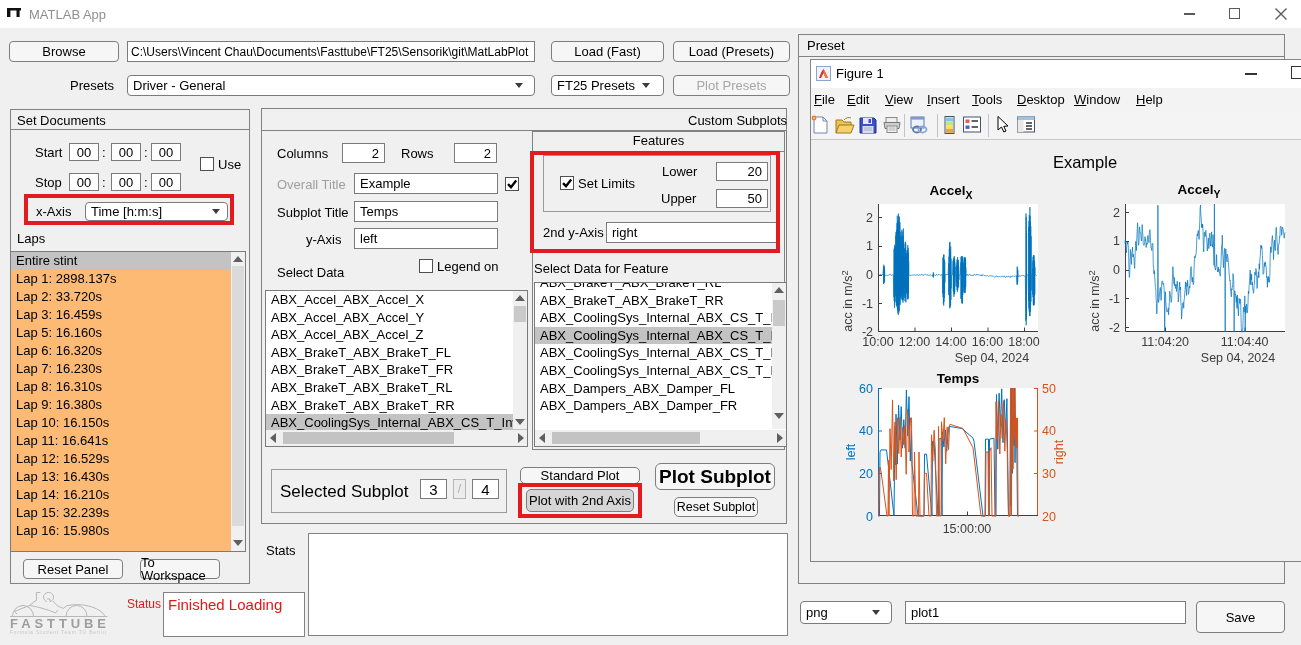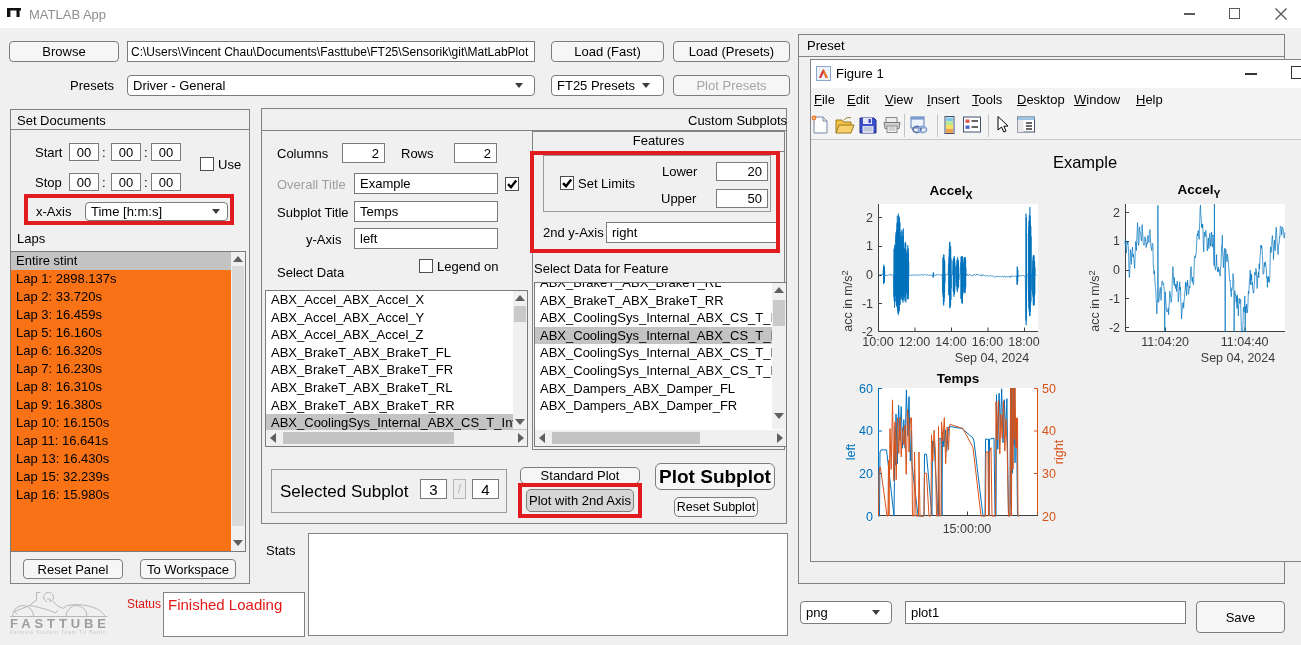--- a/index.html
+++ b/index.html
@@ -52,47 +52,49 @@
 <div class="lbl" style="left:102px;top:176px">:</div>
 <div class="fld" style="left:111px;top:173px;width:30px;height:18px;justify-content:center">00</div>
 <div class="lbl" style="left:144px;top:176px">:</div>
 <div class="fld" style="left:151px;top:173px;width:30px;height:18px;justify-content:center">00</div>
 <div class="lbl" style="left:36px;top:205px">x-Axis</div>
 <div class="fld" style="left:85px;top:202px;width:143px;height:19px;border-radius:4px">Time [h:m:s]</div>
 <div class="arrow" style="left:212px;top:209px"></div>
 <div class="redbox" style="left:24px;top:194px;width:210px;height:31px"></div>
 <div class="lbl" style="left:17px;top:232px">Laps</div>
 
-<div class="abs" style="left:10px;top:251px;width:236px;height:301px;background:#f97316;border:1px solid #7b7b7b;overflow:hidden;font-size:13px">
+<div class="abs" style="left:10px;top:251px;width:236px;height:301px;background:#fdba74;border:1px solid #7b7b7b;overflow:hidden;font-size:13px">
 <div class="item" style="background:#c3c3c3;height:18px;line-height:18px">Entire stint</div>
 <div class="item" style="height:18px;line-height:18px">Lap 1: 2898.137s</div>
 <div class="item" style="height:18px;line-height:18px">Lap 2: 33.720s</div>
 <div class="item" style="height:18px;line-height:18px">Lap 3: 16.459s</div>
 <div class="item" style="height:18px;line-height:18px">Lap 5: 16.160s</div>
 <div class="item" style="height:18px;line-height:18px">Lap 6: 16.320s</div>
 <div class="item" style="height:18px;line-height:18px">Lap 7: 16.230s</div>
 <div class="item" style="height:18px;line-height:18px">Lap 8: 16.310s</div>
 <div class="item" style="height:18px;line-height:18px">Lap 9: 16.380s</div>
 <div class="item" style="height:18px;line-height:18px">Lap 10: 16.150s</div>
 <div class="item" style="height:18px;line-height:18px">Lap 11: 16.641s</div>
+<div class="item" style="height:18px;line-height:18px">Lap 12: 16.529s</div>
 <div class="item" style="height:18px;line-height:18px">Lap 13: 16.430s</div>
+<div class="item" style="height:18px;line-height:18px">Lap 14: 16.210s</div>
 <div class="item" style="height:18px;line-height:18px">Lap 15: 32.239s</div>
 <div class="item" style="height:18px;line-height:18px">Lap 16: 15.980s</div>
 </div>
 
 <div class="abs" style="left:231px;top:252px;width:14px;height:299px;background:#f0f0f0"></div>
 <svg class="abs" style="left:231px;top:254px" width="14" height="10">
     <path d="M7 2 L12 8 L2 8 Z" fill="#5f5f5f"></path>
   </svg>
 <div class="abs" style="left:232px;top:266px;width:12px;height:260px;background:#dadada"></div>
 <svg class="abs" style="left:231px;top:538px" width="14" height="10">
     <path d="M2 2 L12 2 L7 8 Z" fill="#5f5f5f"></path>
   </svg>
 <div class="btn" style="left:23px;top:559px;width:100px;height:20px">Reset Panel</div>
-<div class="btn" style="left:140px;top:559px;width:96px;height:20px">To Workspace</div>
+<div class="btn" style="left:140px;top:559px;width:80px;height:20px">To Workspace</div>
 
 <div class="lbl" style="left:127px;top:598px;color:#e21717;font-size:12px">Status</div>
 <div class="abs" style="left:163px;top:592px;width:142px;height:45px;background:#fff;border:1px solid #828282"></div>
 <div class="lbl" style="left:168px;top:597px;color:#e21717;font-size:15px">Finished Loading</div>
 
 <svg class="abs" style="left:10px;top:588px" width="100" height="48" viewBox="0 0 100 48">
 <g stroke="#b7b7b7" stroke-width="1" fill="none" stroke-linecap="round">
 <path d="M26.5 12 V4.5 H30"></path>
 <path d="M36.5 13.5 C33.5 12.5 32.5 8 35 5.8 C37.5 3.6 41.5 4.2 43 7 C44.3 9.6 43 12.8 40.2 13.6 L39.8 10.8 L37.5 11"></path>
 <path d="M26.5 12 L19.5 17.5 L4.5 23.5 L7 26"></path>

